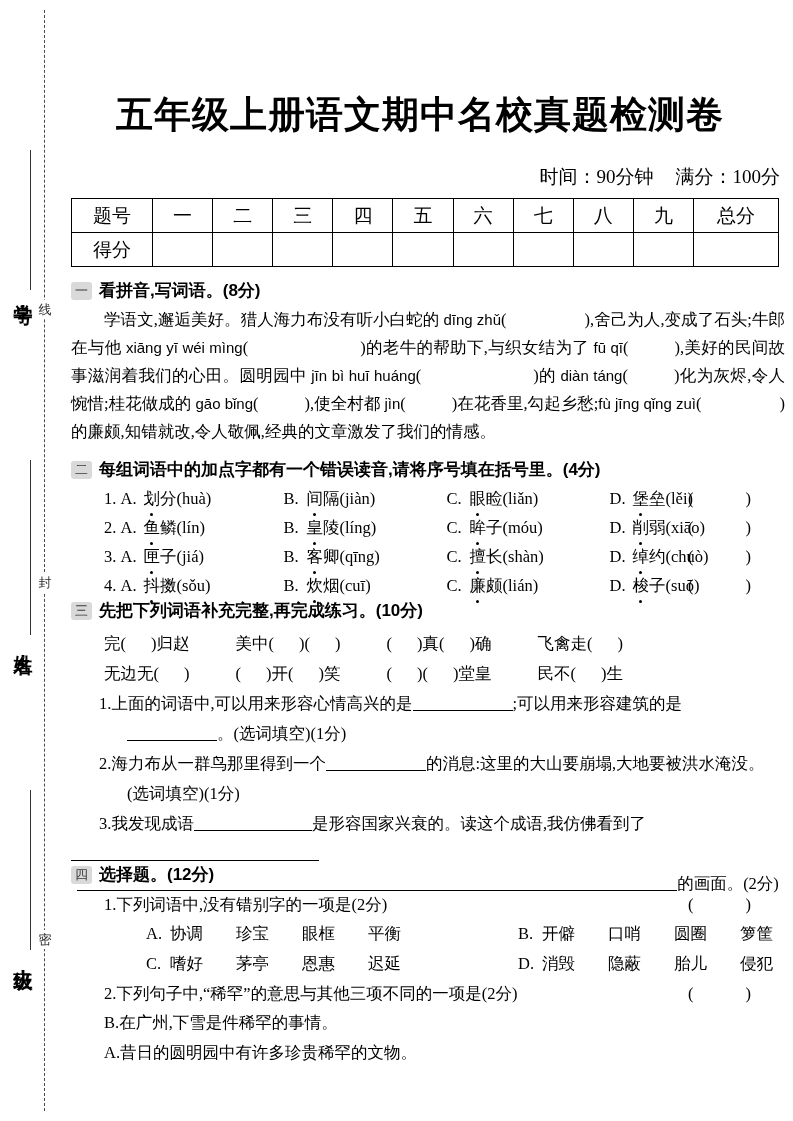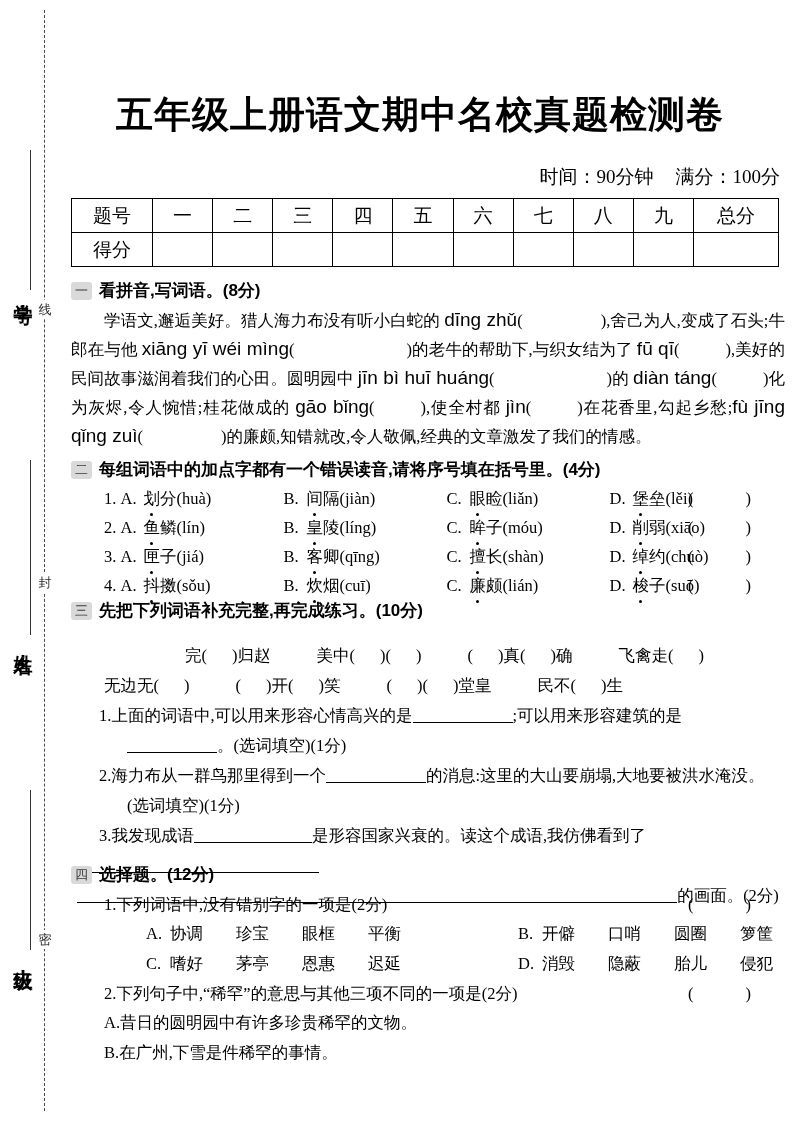--- a/index.html
+++ b/index.html
@@ -151,21 +151,21 @@
 
   .para {
     font-size: 16.5px;
     line-height: 28px;
     color: #000;
     font-family: "Liberation Serif", serif;
     text-align: justify;
   }
   .para .ind { display: inline-block; width: 33px; }
 
-  .py { font-family: "Liberation Sans", sans-serif; font-size: 19px; }
+  .py { font-family: "Liberation Sans", sans-serif; font-size: 15px; }
   .blank-sm { display: inline-block; width: 46px; }
   .blank-md { display: inline-block; width: 78px; }
   .blank-lg { display: inline-block; width: 112px; }
 
   
   .qline {
     font-size: 16.5px;
     line-height: 29px;
     color: #000;
     font-family: "Liberation Serif", serif;
@@ -340,21 +340,21 @@
       <span class="opt"><span class="ol">A.</span><span class="dotted">抖</span><span>擞</span><span>(sǒu)</span></span><span class="opt"><span class="ol">B.</span><span class="dotted">炊</span><span>烟</span><span>(cuī)</span></span><span class="opt"><span class="ol">C.</span><span class="dotted">廉</span><span>颇</span><span>(lián)</span></span><span class="opt"><span class="ol">D.</span><span class="dotted">梭</span><span>子</span><span>(suō)</span></span><span class="rparen">( )</span>
     </div>
   </div>
 
   <div class="section" style="top:587px;">
     <div class="sec-head">
       <span class="sec-num">三</span>
       <span class="sec-title">先把下列词语补充完整,再完成练习。(10分)</span>
     </div>
 
-    <div class="idiom-row" style="margin-top:19px;text-align:center;">
+    <div class="idiom-row" style="margin-top:7px;">
       <span class="ind"></span><span class="idiom">完(<span class="sp" style="display:inline-block;width:25px;"></span>)归赵</span><span class="isp"></span><span class="idiom">美中(<span style="display:inline-block;width:25px;"></span>)(<span style="display:inline-block;width:25px;"></span>)</span><span class="isp"></span><span class="idiom">(<span style="display:inline-block;width:25px;"></span>)真(<span style="display:inline-block;width:25px;"></span>)确</span><span class="isp"></span><span class="idiom">飞禽走(<span style="display:inline-block;width:25px;"></span>)</span>
     </div>
 
     <div class="idiom-row">
       <span class="ind"></span><span class="idiom">无边无(<span style="display:inline-block;width:25px;"></span>)</span><span class="isp"></span><span class="idiom">(<span style="display:inline-block;width:25px;"></span>)开(<span style="display:inline-block;width:25px;"></span>)笑</span><span class="isp"></span><span class="idiom">(<span style="display:inline-block;width:25px;"></span>)(<span style="display:inline-block;width:25px;"></span>)堂皇</span><span class="isp"></span><span class="idiom">民不(<span style="display:inline-block;width:25px;"></span>)生</span>
     </div>
 
     <div class="sub-q" style="">
       <span class="ind"></span><span>1.</span><span>上面的词语中,可以用来形容心情高兴的是</span><span class="ul-blank u100"></span><span>;可以用来形容建筑的是</span>
     </div>
@@ -393,21 +393,21 @@
 
     <div class="choice-opts">
       <span class="ind"></span><span class="copt"><span class="ol">C.</span><span class="cw">嗜好</span><span class="cw">茅亭</span><span class="cw">恩惠</span><span class="cw">迟延</span></span><span class="copt"><span class="ol">D.</span><span class="cw">消毁</span><span class="cw">隐蔽</span><span class="cw">胎儿</span><span class="cw">侵犯</span></span>
     </div>
 
     <div class="qline">
       <span style="display:inline-block;width:33px;"></span><span>2.</span><span>下列句子中,“稀罕”的意思与其他三项不同的一项是(2分)</span><span class="rparen">( )</span>
     </div>
 
     <div class="choice-opts">
+      <span class="ind"></span><span class="sentence"><span class="ol">B.</span><span>在广州,下雪是件稀罕的事情。</span></span>
+    </div>
+
+    <div class="choice-opts">
       <span class="ind"></span><span class="sentence"><span class="ol">A.</span><span>昔日的圆明园中有许多珍贵稀罕的文物。</span></span>
     </div>
-
-    <div class="choice-opts">
-      <span class="ind"></span><span class="sentence"><span class="ol">B.</span><span>在广州,下雪是件稀罕的事情。</span></span>
-    </div>
   </div>
 
 </div>
 
 </body></html>

